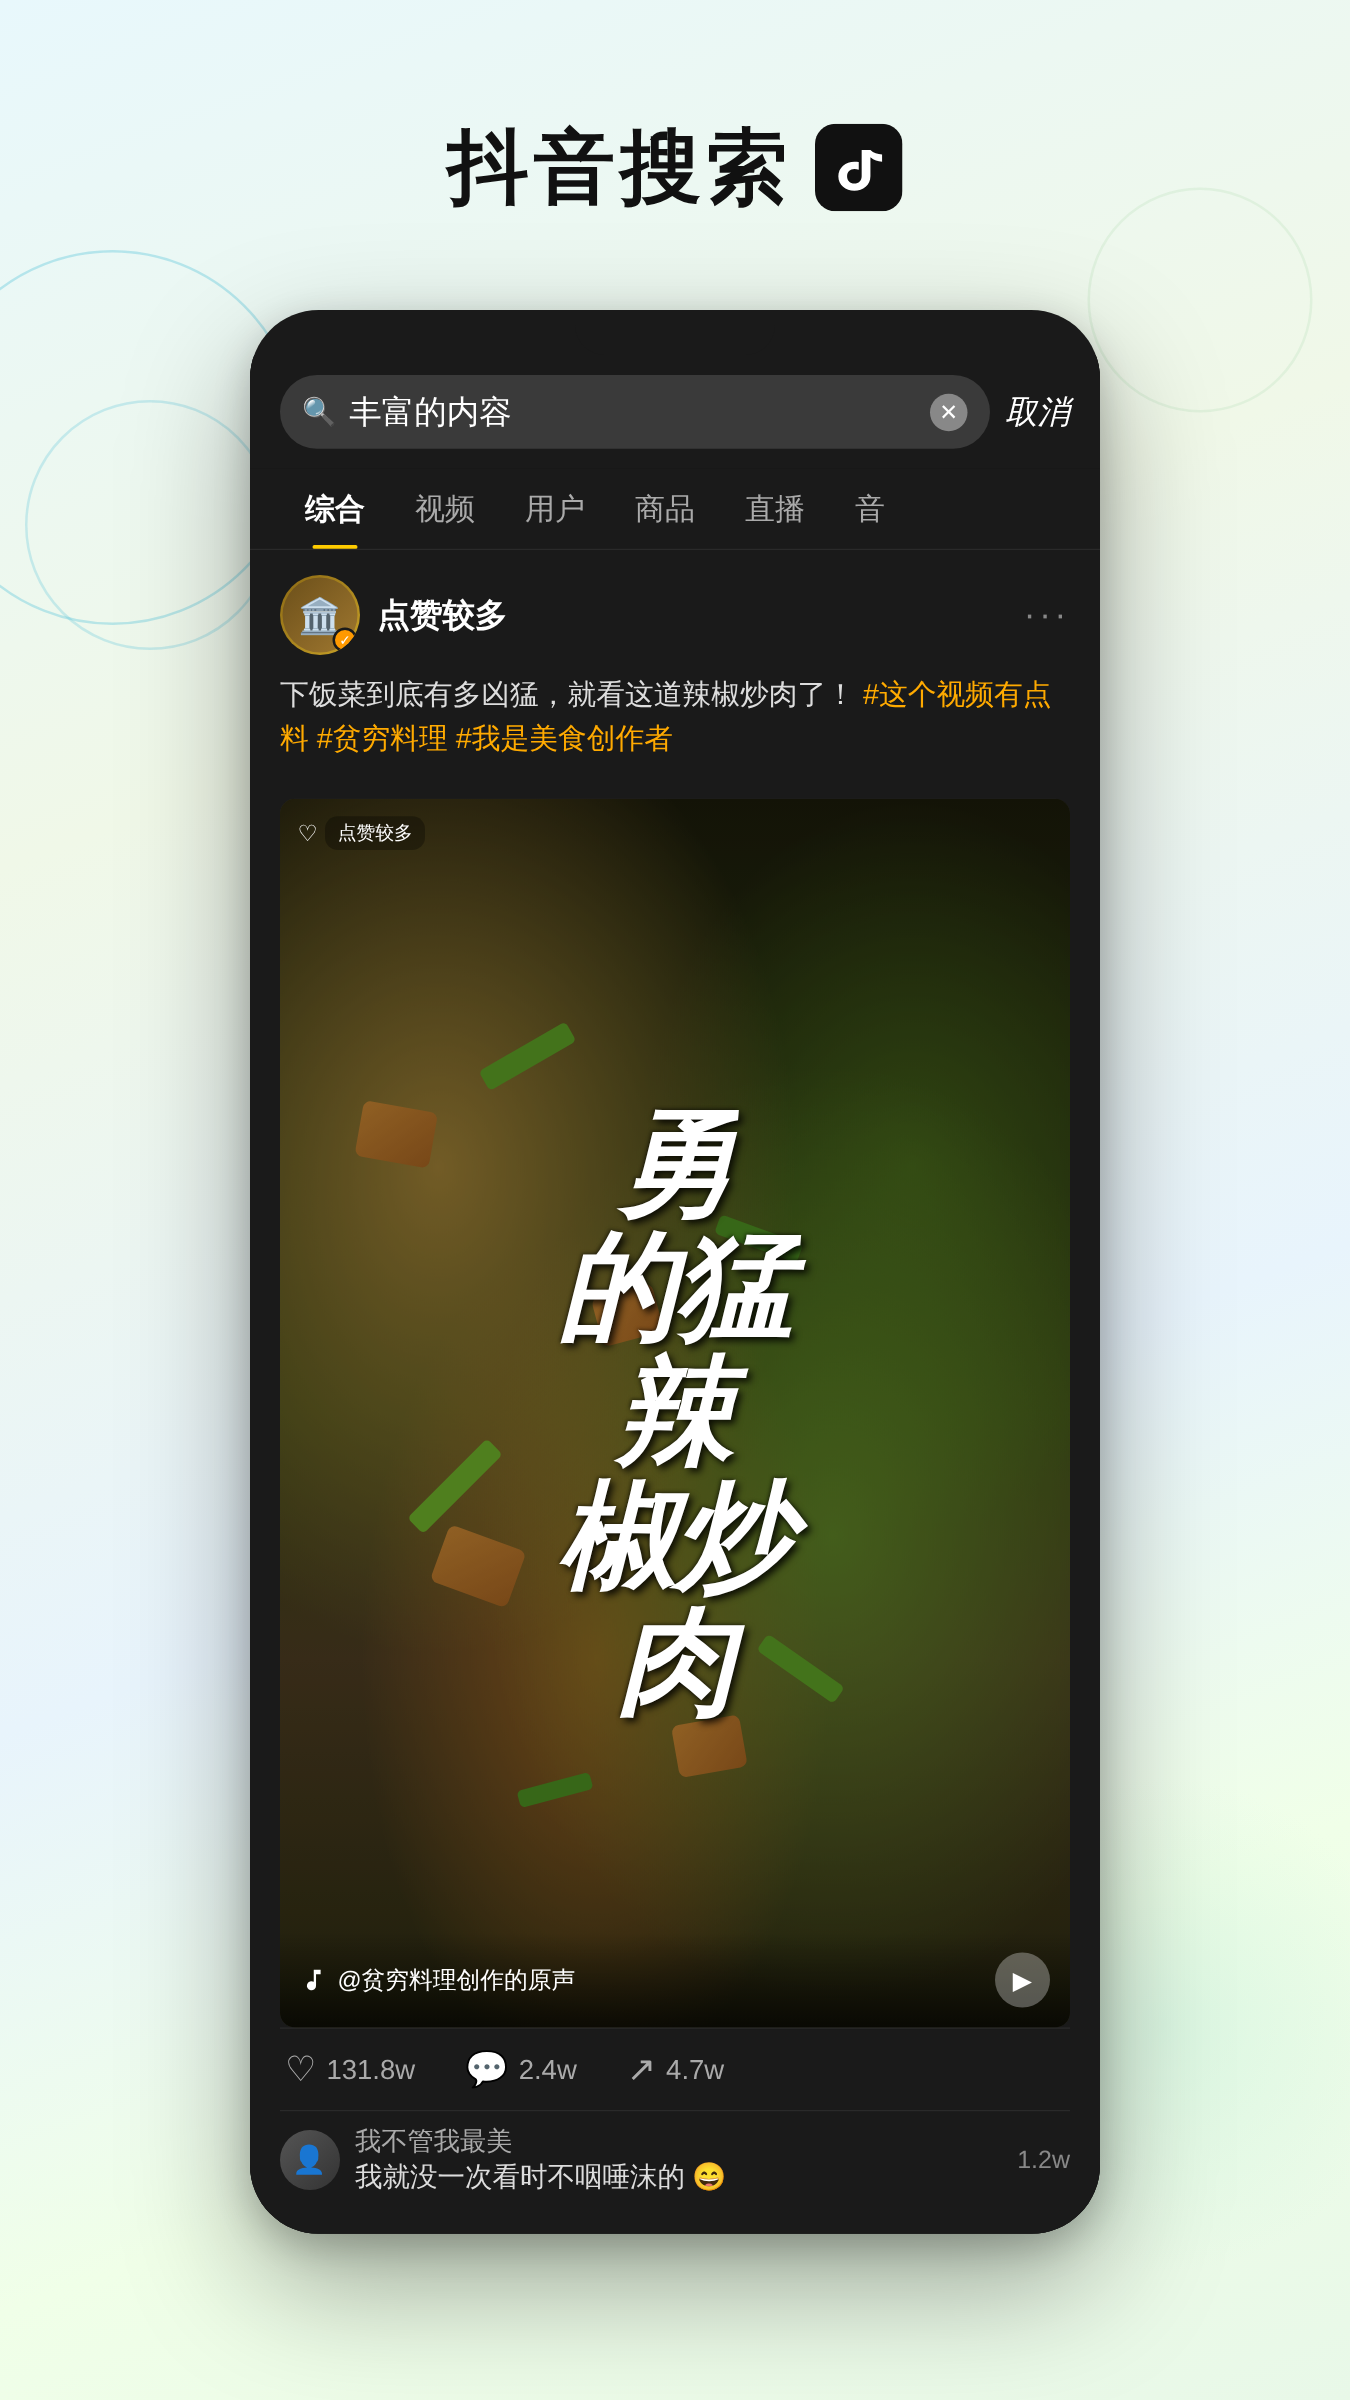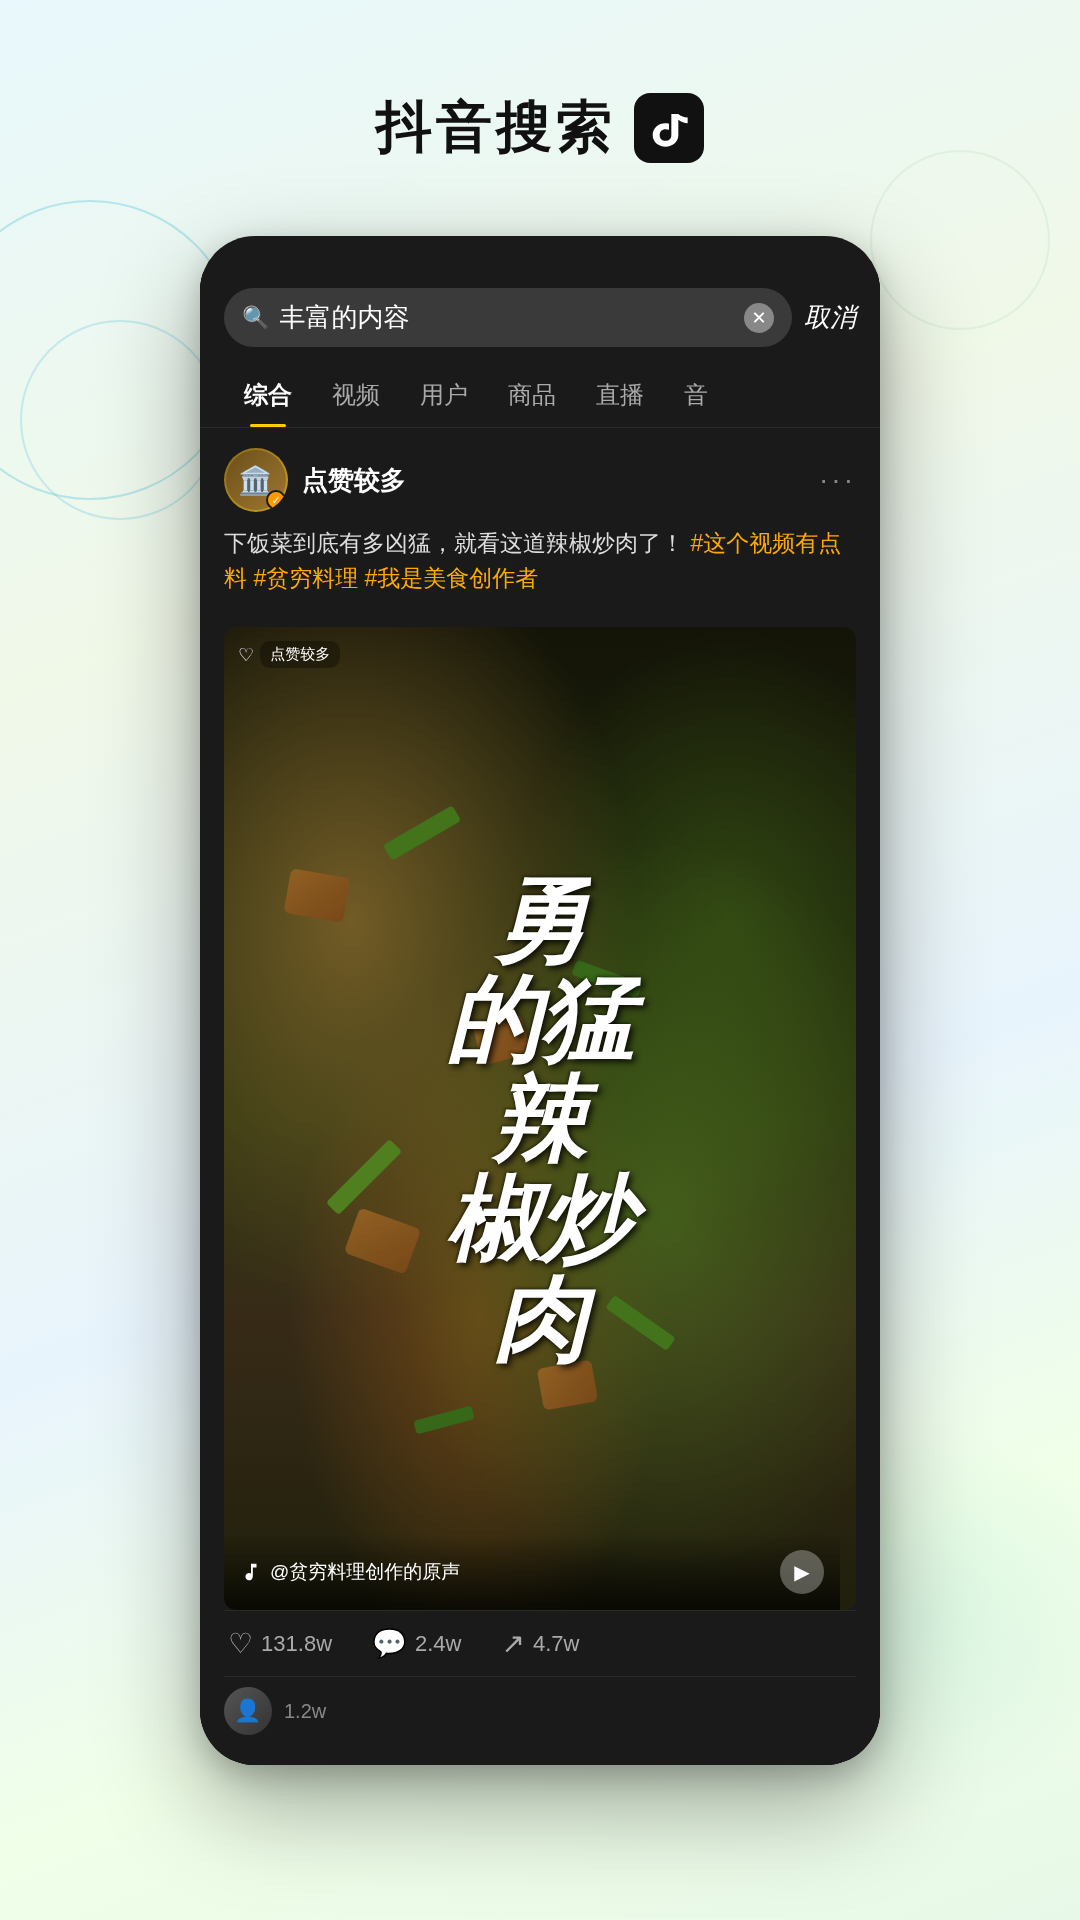--- a/index.html
+++ b/index.html
@@ -46,21 +46,21 @@
     
     .header {
       text-align: center;
       padding-top: 90px;
       padding-bottom: 50px;
       position: relative;
       z-index: 2;
     }
 
     .header-title {
-      font-size: 56px;
+      font-size: 65px;
       font-weight: 900;
       color: #111;
       letter-spacing: 4px;
       display: inline-flex;
       align-items: center;
       gap: 8px;
     }
 
     .tiktok-logo {
       width: 70px;
@@ -359,21 +359,21 @@
       background: rgba(0,0,0,0.3);
       padding: 4px 10px;
       border-radius: 10px;
     }
 
     
     .video-bottom {
       position: absolute;
       bottom: 0;
       left: 0;
-      right: 16px;
+      right: 0;
       padding: 16px;
       background: linear-gradient(transparent, rgba(0,0,0,0.7));
       display: flex;
       align-items: center;
       justify-content: space-between;
     }
 
     .sound-info {
       display: flex;
       align-items: center;
@@ -581,19 +581,23 @@
           <div class="interact-item">
             <span class="interact-icon">↗</span>
             <span>4.7w</span>
           </div>
         </div>
 
         <div class="comment-preview">
           <div class="comment-avatar">
             <span>👤</span>
           </div>
+          <div class="comment-text-wrap">
+            <div class="comment-name">我不管我最美</div>
+            <div class="comment-content">我就没一次看时不咽唾沫的 😄</div>
+          </div>
           <span class="comment-likes">1.2w</span>
         </div>
 
       </div>
     </div>
   </div>
 </div>
 
 </body></html>

